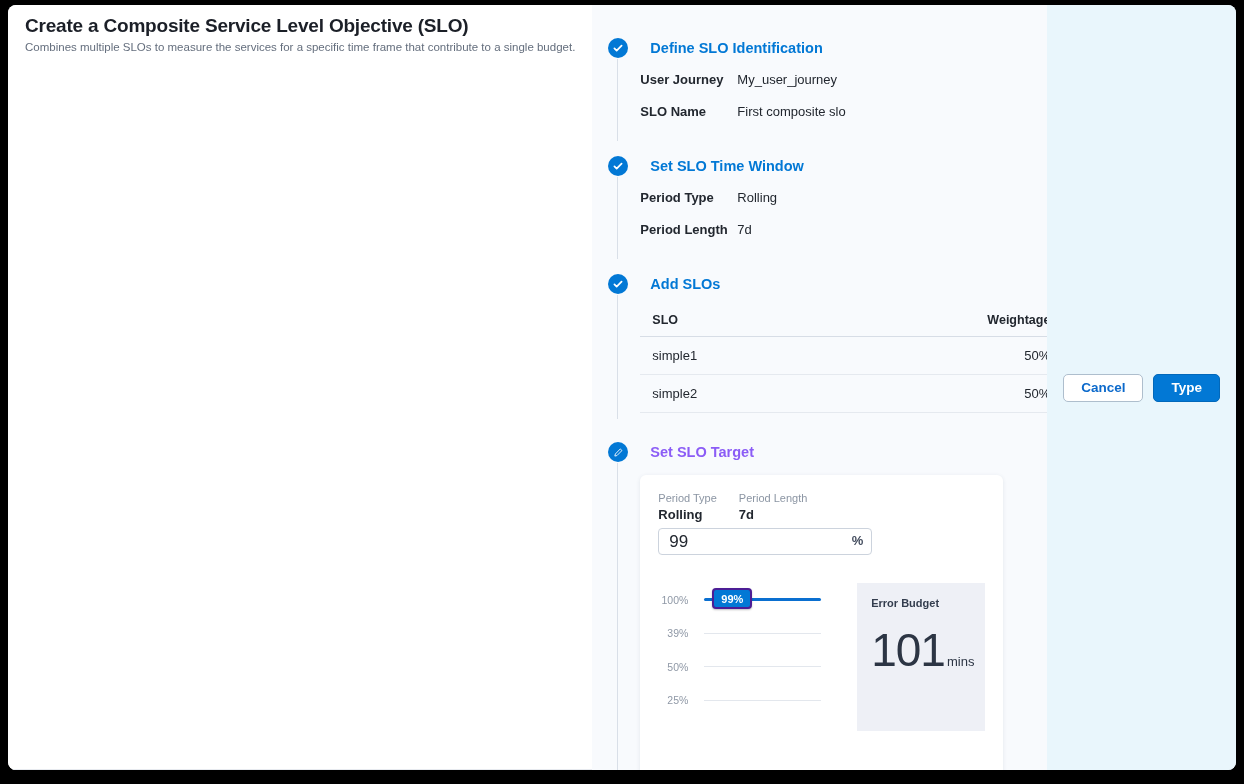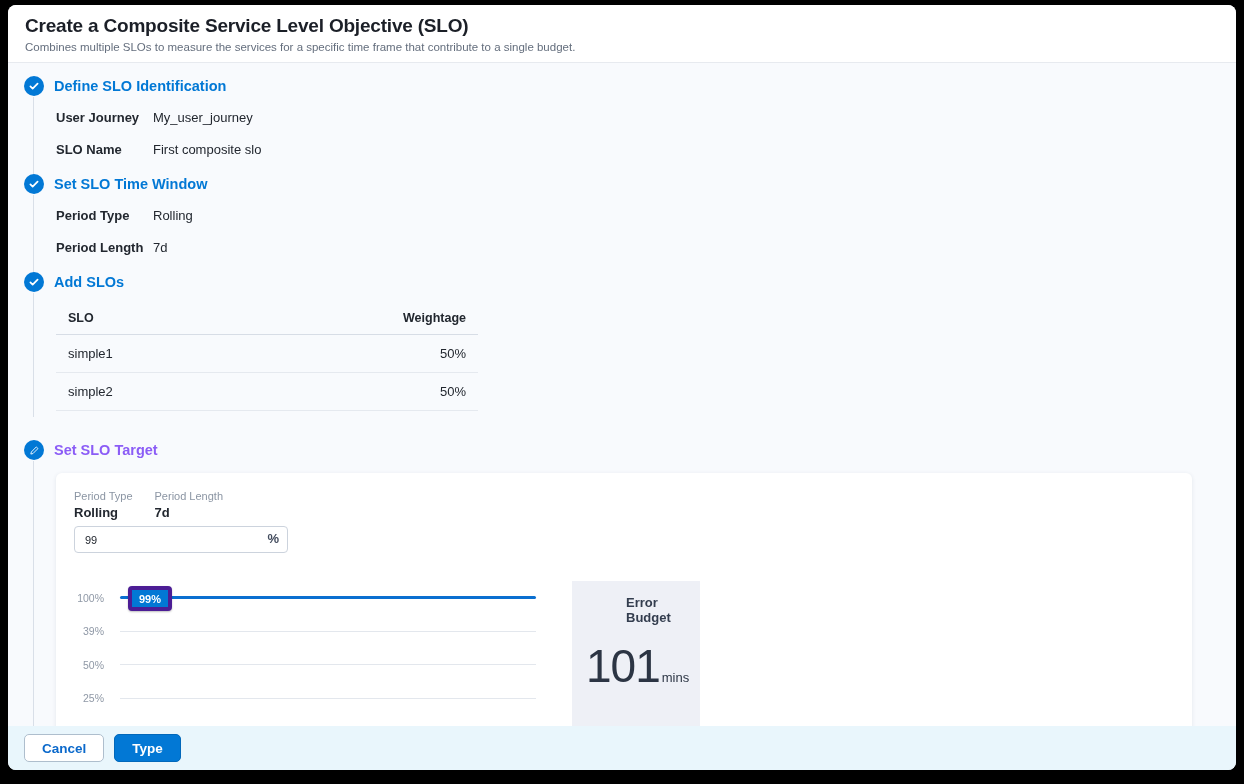--- a/index.html
+++ b/index.html
@@ -1,31 +1,31 @@
 <!DOCTYPE html>
 <html><head>
 <meta charset="utf-8">
 <style>
   * { margin:0; padding:0; box-sizing:border-box; }
   html,body { width:1244px; height:784px; overflow:hidden; }
   body { background:#000; font-family:"Liberation Sans", sans-serif; position:relative; }
   .screen {
     position:absolute; left:8px; top:5px; width:1228px; height:765px;
     background:#f8fafd; border-radius:8px; overflow:hidden;
-    display:flex; flex-direction:column;
+    display:flex; flex-direction:row;
   }
   
   .hdr { background:#fff; border-bottom:1px solid #e7eaef; padding:10px 17px 9px; flex:0 0 auto; }
   .hdr h1 { font-size:19px; font-weight:700; color:#1b1f27; letter-spacing:-0.2px; }
   .hdr .sub { font-size:11.5px; color:#646e7d; margin-top:4px; }
   
   .content { flex:1 1 auto; padding:12px 16px 0; position:relative; overflow:hidden; }
   .step { position:relative; padding-left:32px; }
   .step .vline { position:absolute; left:9px; top:22px; bottom:-6px; width:1px; background:#d9dfe8; }
-  .step-head { display:flex; align-items:center; gap:10px; margin-left:-32px; padding-left:0; height:22px; }
+  .step-head { display:flex; align-items:center; gap:22px; margin-left:-32px; padding-left:0; height:22px;margin-top:20px; }
   .step-ico {
     width:20px; height:20px; border-radius:50%; background:#0278d5; flex:0 0 auto;
     display:flex; align-items:center; justify-content:center;
   }
   .step-title { font-size:14.5px; font-weight:700; color:#0278d5; }
   .step-title.dark { color:#8b5cf6; }
   .fields { padding:13px 0 16px; }
   .frow { display:flex; margin-bottom:17px; }
   .frow:last-child { margin-bottom:0; }
   .flabel { width:97px; font-size:13px; font-weight:700; color:#22272f; flex:0 0 auto; }
@@ -45,39 +45,39 @@
   .meta .mvalue { font-size:13px; font-weight:700; color:#22272f; margin-top:3px; }
   .target-label { display:flex; align-items:center; gap:6px; margin-top:16px; font-size:13px; color:#51596a; }
   .info-ico {
     width:13px; height:13px; border:1.2px solid #0278d5; border-radius:50%;
     color:#0278d5; font-size:8.5px; font-weight:700; display:flex; align-items:center; justify-content:center;
     font-family:"DejaVu Sans", sans-serif; cursor:pointer;
   }
   .target-input-wrap { position:relative; width:214px; margin-top:6px; }
   .target-input {
     width:214px; height:27px; border:1px solid #ccd3dd; border-radius:4px;
-    padding:0 26px 0 10px; font-size:11px; color:#22272f; font-family:"Liberation Sans",sans-serif;
+    padding:0 26px 0 10px; font-size:17px; color:#22272f; font-family:"Liberation Sans",sans-serif;
     outline:none; background:#fff;
   }
   .pct-suffix { position:absolute; right:9px; top:5px; font-size:13px; font-weight:700; color:#434c5e; }
   
   .chart-row { display:flex; align-items:flex-start; gap:36px; margin-top:28px; }
   .chart { width:462px; }
   .tick { display:flex; align-items:center; height:33.5px; }
   .tick-label { width:30px; text-align:right; font-size:10.5px; color:#8f98a6; margin-right:16px; flex:0 0 auto; }
   .tick-line { flex:1; height:1px; background:#e3e7ed; position:relative; }
   .slider-line { position:absolute; left:0; right:0; top:-1px; height:2.5px; background:#0a6fd0; border-radius:2px; cursor:pointer; }
   .slider-badge {
-    position:absolute; left:8px; top:-11px; background:#0278d5; border:4px solid #4c1d95;
+    position:absolute; left:8px; top:-11px; background:#0278d5; border:2px solid #4c1d95;
     color:#fff; font-size:11px; font-weight:700; padding:2.5px 7px; border-radius:4px;
     box-shadow:0 1px 2px rgba(0,0,0,.25); cursor:grab;
   }
   
   .ebudget { width:128px; height:148px; background:#eef0f6; padding:14px 14px; }
-  .eb-label { font-size:13px; font-weight:700; color:#333d4e;margin-left:40px; }
+  .eb-label { font-size:11px; font-weight:700; color:#333d4e; }
   .eb-num-row { display:flex; align-items:baseline; margin-top:14px; }
   .eb-num { font-size:46px; color:#2c3544; letter-spacing:-1px; }
   .eb-unit { font-size:13px; color:#2c3544; margin-left:2px; }
   
   .ftr { flex:0 0 44px; background:#e9f6fc; display:flex; align-items:center; gap:10px; padding:0 16px; }
   .btn { font-family:"Liberation Sans",sans-serif; font-size:13.5px; font-weight:700; border-radius:5px; height:28px; padding:0 17px; cursor:pointer; }
   .btn-cancel { background:#fff; color:#0b69cb; border:1px solid #aebecd; }
   .btn-save { background:#0278d5; color:#fff; border:1px solid #0268ba; }
 </style>
 </head>

